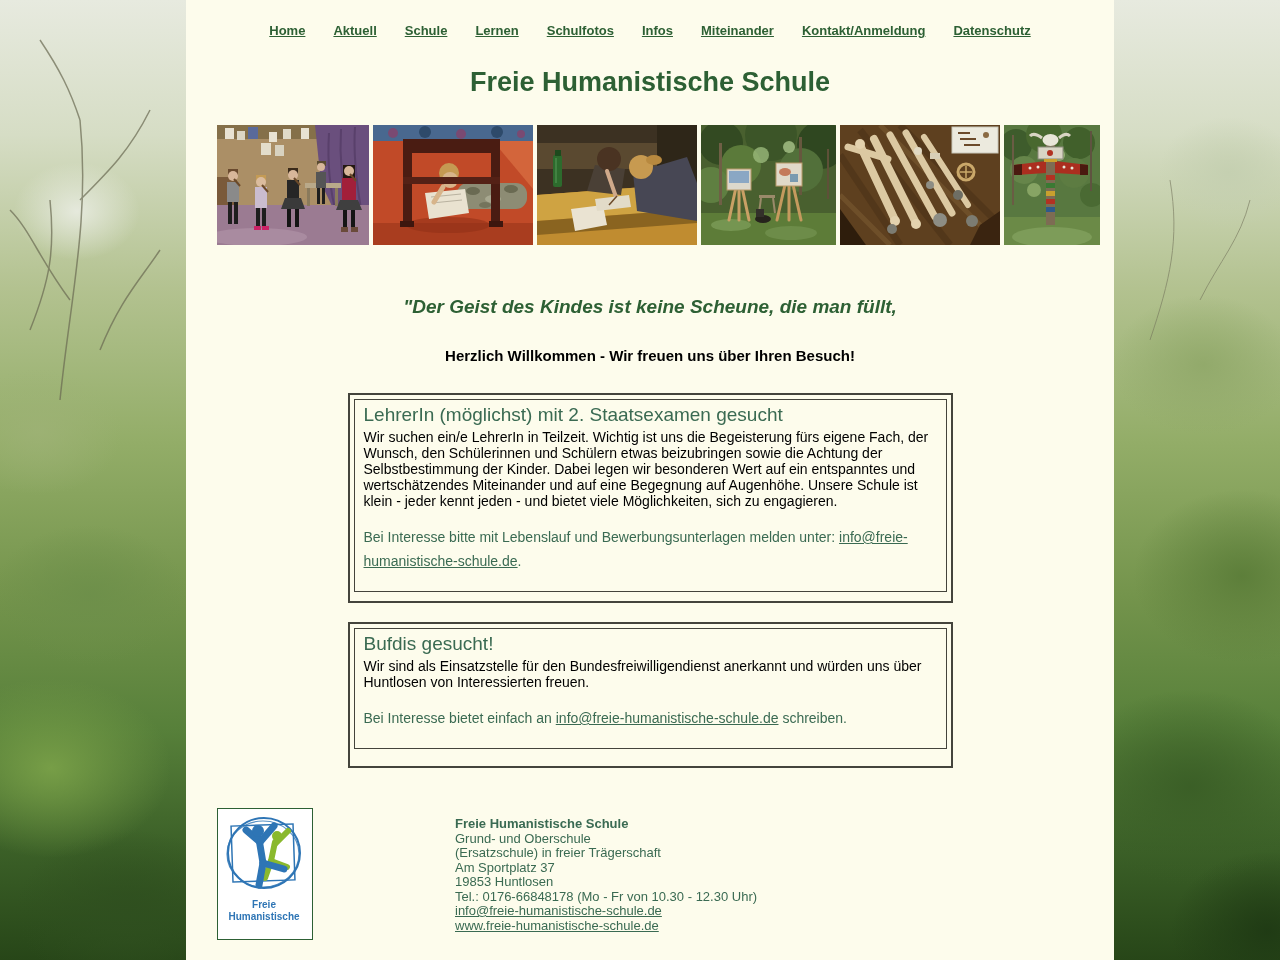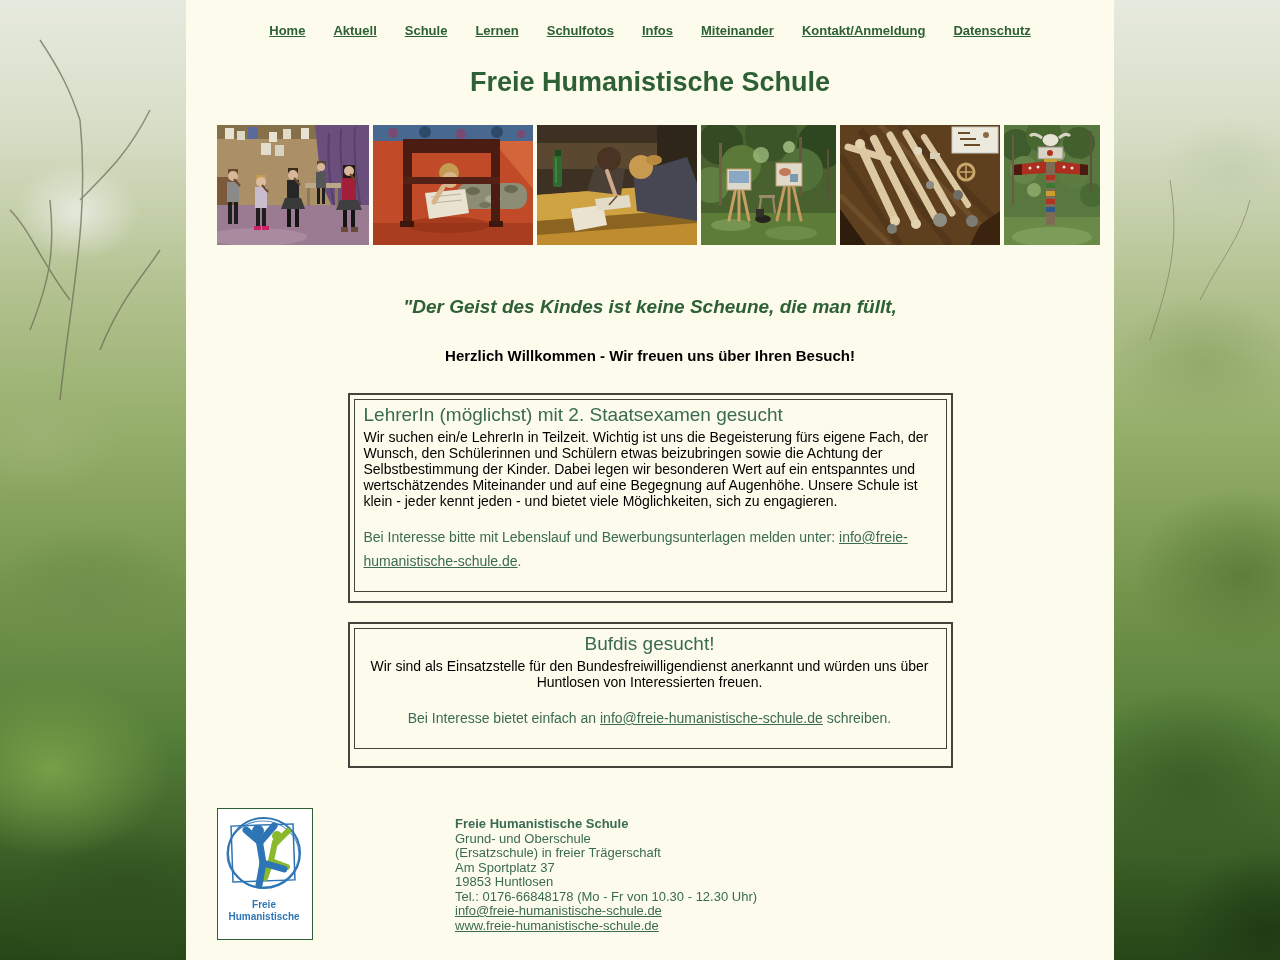--- a/index.html
+++ b/index.html
@@ -31,21 +31,21 @@
   }
   nav { display:flex; justify-content:center; gap:28px; padding-top:23px; }
   nav a { color:#2d6034; font-weight:bold; font-size:13px; text-decoration:underline; white-space:nowrap; }
   h1 { text-align:center; color:#2d6034; font-size:27px; line-height:31px; margin:29px 0 0 0; font-weight:bold; }
   .photo-strip { display:flex; gap:4px; margin:27px 0 0 31px; height:120px; }
   .photo { height:120px; overflow:hidden; flex:none; }
   .photo svg { display:block; width:100%; height:100%; }
   .quote { margin-top:52px; text-align:center; color:#2d6034; font-size:19px; font-weight:bold; font-style:italic; line-height:20px; }
   .welcome { margin-top:30px; text-align:center; color:#000000; font-size:15px; font-weight:bold; }
   .notice-box { width:605px; margin:29px auto 0 auto; border:2px solid #44443c; padding:4px; min-height:210px; }
-  .notice-box.small { min-height:146px; margin-top:19px;text-align:center; }
+  .notice-box.small { min-height:146px; margin-top:19px; }
   .notice-inner { border:1px solid #44443c; padding:4px 10px 18px 9px; min-height:100%; }
   .box-heading { color:#3a6a52; font-size:19px; font-weight:normal; margin:0; }
   .box-body { color:#000000; font-size:14px; line-height:16px; margin-top:3px; }
   .box-contact { color:#3a6a52; font-size:14px; line-height:24px; margin-top:16px; }
   a.green-link { color:#3a6a52; text-decoration:underline; }
   .footer { display:flex; margin:40px 0 0 31px; }
   .logo-box { width:96px; height:132px; border:1px solid #2d6034; background:#ffffff; flex:none; }
   .logo-box svg { display:block; width:100%; height:100%; }
   .addr { margin-left:142px; padding-top:9px; color:#3a6a52; font-size:13px; line-height:14.5px; }
   .addr .org { font-weight:bold; }

